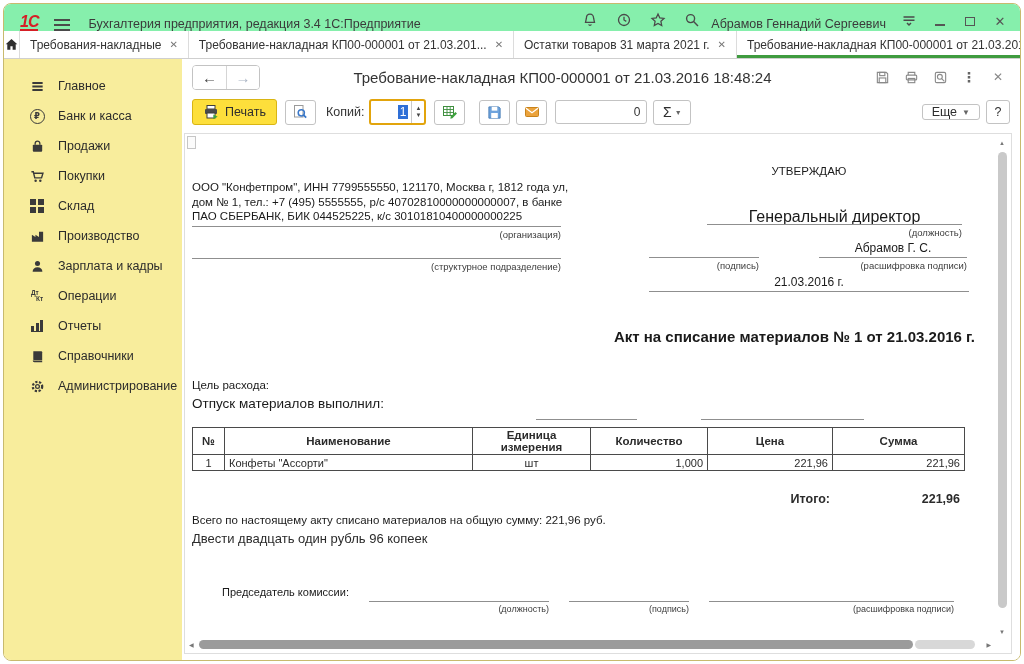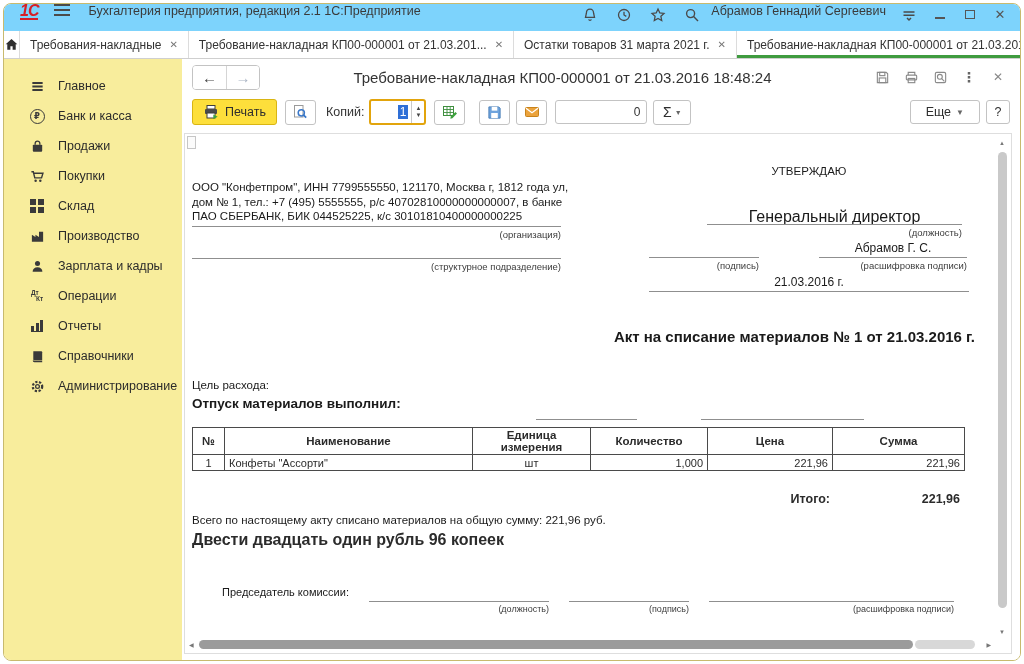--- a/index.html
+++ b/index.html
@@ -1,19 +1,19 @@
 <!DOCTYPE html>
 <html><head>
 <meta charset="utf-8">
 <style>
   *{box-sizing:border-box;margin:0;padding:0}
   html,body{width:1024px;height:664px;background:#fff;font-family:"Liberation Sans","DejaVu Sans",sans-serif;color:#2b2b2b;overflow:hidden}
   .window{width:1018px;height:658px;margin:3px;border:1px solid #c8ba6e;border-radius:8px;overflow:hidden;display:flex;flex-direction:column;background:#fff}
   
-  .titlebar{height:27px;background:#7dd3fc;display:flex;align-items:flex-start;padding:0 10px;flex:none}
+  .titlebar{height:27px;background:#86efac;display:flex;align-items:flex-end;padding:0 10px;flex:none}
   .logo{color:#d61f26;font-weight:bold;font-style:italic;font-size:16px;letter-spacing:-1px;border-bottom:2px solid #d61f26;line-height:14px;margin-left:6px}
   .hamb{width:16px;height:12px;margin-left:16px;display:flex;flex-direction:column;justify-content:space-between}
   .hamb i{height:2px;background:#4a4a4a;display:block}
   .apptitle{font-size:12.5px;color:#3a3a3a;margin-left:18px}
   .tb-ico{width:22px;height:22px;display:flex;align-items:center;justify-content:center;margin-left:12px;cursor:pointer}
   .tb-sp{flex:1}
   .username{font-size:12.5px;color:#3a3a3a;margin-left:8px;white-space:nowrap}
   .winbtn{width:20px;height:20px;display:flex;align-items:center;justify-content:center;margin-left:10px;color:#555;font-size:13px;cursor:pointer}
   .min-g{width:10px;height:10px;border-bottom:2px solid #555}
   .max-g{width:10px;height:9px;border:1.5px solid #555}
@@ -54,60 +54,60 @@
   .btn-print{background:#fddf3b;border-color:#d9b513;font-size:12.5px;padding:0 10px;height:26px;gap:6px}
   .btn-ico{width:31px}
   .lbl{font-size:12.5px;color:#333;margin:0 5px 0 10px}
   .spinbox{display:flex;height:26px;border:2px solid #e2a40c;border-radius:3px;background:#fff;align-items:stretch}
   .spin-val{width:40px;display:flex;align-items:center;justify-content:flex-end;padding-right:3px;font-size:12px}
   .spin-val .sel{background:#2f6fd6;color:#fff;padding:0 2px}
   .spin-btns{width:13px;border-left:1px solid #c9c9c9;display:flex;flex-direction:column;align-items:center;justify-content:center;font-size:6px;color:#444;line-height:7px;cursor:pointer}
   .numfield{width:92px;height:24px;border:1px solid #c3c3c3;border-radius:3px;background:#fff;display:flex;align-items:center;justify-content:flex-end;padding-right:6px;font-size:12px;color:#333}
   .btn-sigma{width:38px;gap:3px}
   .btn-sigma .car{font-size:7px;color:#666}
-  .btn-more{padding:0 15px;height:24px;gap:5px}
+  .btn-more{padding:0 9px;height:16px;gap:5px}
   .btn-more .car{font-size:8px;color:#666}
   .btn-help{width:24px;height:24px}
   .gap6{width:6px}.gap8{width:8px}.gap14{width:14px}
   
   .docframe{flex:1;margin:4px 8px 6px 2px;border:1px solid #dedede;background:#fff;position:relative;overflow:hidden}
   .abs{position:absolute}
   .dtext{font-size:11.5px;color:#1a1a1a;white-space:nowrap}
   .cap{font-size:9.5px;color:#3c3c3c;text-align:right;white-space:nowrap}
   .hline{height:1px;background:#8f8f8f}
   .ctr{text-align:center}
   .corner{border:1px solid #c6c6c6;background:#fbfbfb}
   .acttitle{font-size:15px;font-weight:bold;color:#1a1a1a;text-align:right;white-space:nowrap}
-  .issued{font-size:13.5px;font-weight:bold;color:#1a1a1a;white-space:nowrap}
+  .issued{font-size:13.5px;font-weight:normal;color:#1a1a1a;white-space:nowrap}
   table.doc{border-collapse:collapse;table-layout:fixed;width:772px}
   table.doc th,table.doc td{border:1px solid #4a4a4a;overflow:hidden;white-space:nowrap}
   table.doc th{font-size:11.5px;font-weight:bold;text-align:center;padding:1px 3px;height:16px}
   table.doc td{font-size:11px;padding:1px 4px;height:16px}
   .tot{font-size:12.5px;font-weight:bold;text-align:right;white-space:nowrap}
-  .words{font-size:16px;font-weight:bold;white-space:nowrap}
+  .words{font-size:13px;font-weight:normal;white-space:nowrap}
   .vscroll{position:absolute;right:4px;top:6px;width:9px;bottom:18px}
   .vthumb{position:absolute;top:12px;left:0;width:9px;height:456px;background:#c9c9c9;border-radius:5px;cursor:pointer}
   .sarr{position:absolute;font-size:6px;color:#777;cursor:pointer}
   .hscroll{position:absolute;left:4px;right:20px;bottom:4px;height:9px}
   .hthumb{position:absolute;left:10px;top:0;height:9px;width:714px;background:#9b9b9b;border-radius:5px;cursor:pointer}
   .htrack2{position:absolute;left:726px;top:0;height:9px;width:60px;background:#d8d8d8;border-radius:5px}
 </style>
 </head>
 <body>
 
 <div class="window">
 
   <div class="titlebar">
     <span class="logo">1С</span>
     <span class="hamb">
         <i></i>
         <i></i>
         <i></i>
       </span>
-    <span class="apptitle">Бухгалтерия предприятия, редакция 2.1 1С:Предприятие</span>
+    <span class="apptitle">Бухгалтерия предприятия, редакция 3.4 1С:Предприятие</span>
     <span class="tb-sp"></span>
     <span class="tb-ico">
       <svg viewBox="0 0 16 16" width="16" height="16" fill="none" stroke="#4a4a4a" stroke-width="1.3">
           <path d="M8 2.2c-2.4 0-3.6 1.6-3.6 4l-.9 4.2h9l-.9-4.2c0-2.4-1.2-4-3.6-4z"></path>
           <path d="M6.7 12.4a1.35 1.35 0 0 0 2.6 0"></path>
         </svg>
     </span>
     <span class="tb-ico">
       <svg viewBox="0 0 16 16" width="16" height="16" fill="none" stroke="#4a4a4a" stroke-width="1.3">
           <circle cx="8" cy="8" r="5.5"></circle>

